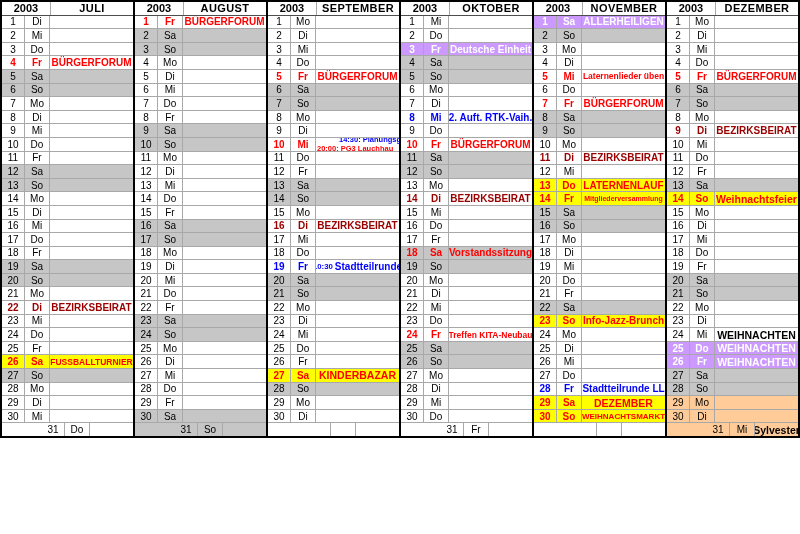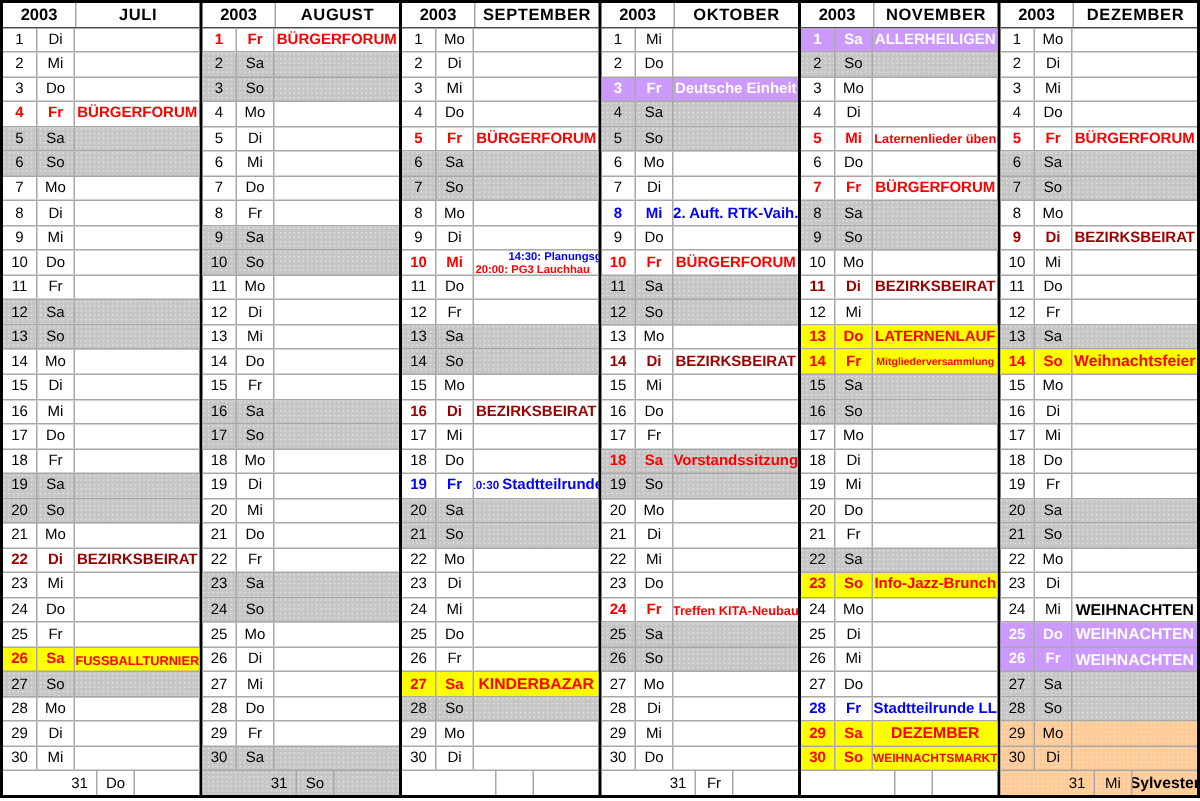--- a/index.html
+++ b/index.html
@@ -1,17 +1,17 @@
 <!DOCTYPE html>
 <html><head>
 <meta charset="utf-8">
 <style>
   html,body{margin:0;padding:0;background:#ffffff;}
   .calendar{
-    width:800px;height:532px;box-sizing:border-box;
+    width:800px;height:438px;box-sizing:border-box;
     border:2px solid #000;display:flex;background:#fff;
     font-family:"Liberation Sans",sans-serif;color:#000;
   }
   .month{flex:1 1 0;min-width:0;display:flex;flex-direction:column;border-right:2px solid #000;}
   .month:last-child{border-right:0;}
   .row{flex:1 1 0;min-height:0;display:flex;border-bottom:1px solid #a8a8a8;}
   .row:last-child{border-bottom:0;padding-left:40px;}
   .row.header{border-bottom:1px solid #4d4d4d;}
   .cell{box-sizing:border-box;display:flex;align-items:center;justify-content:center;
         overflow:hidden;white-space:nowrap;min-width:0;}

